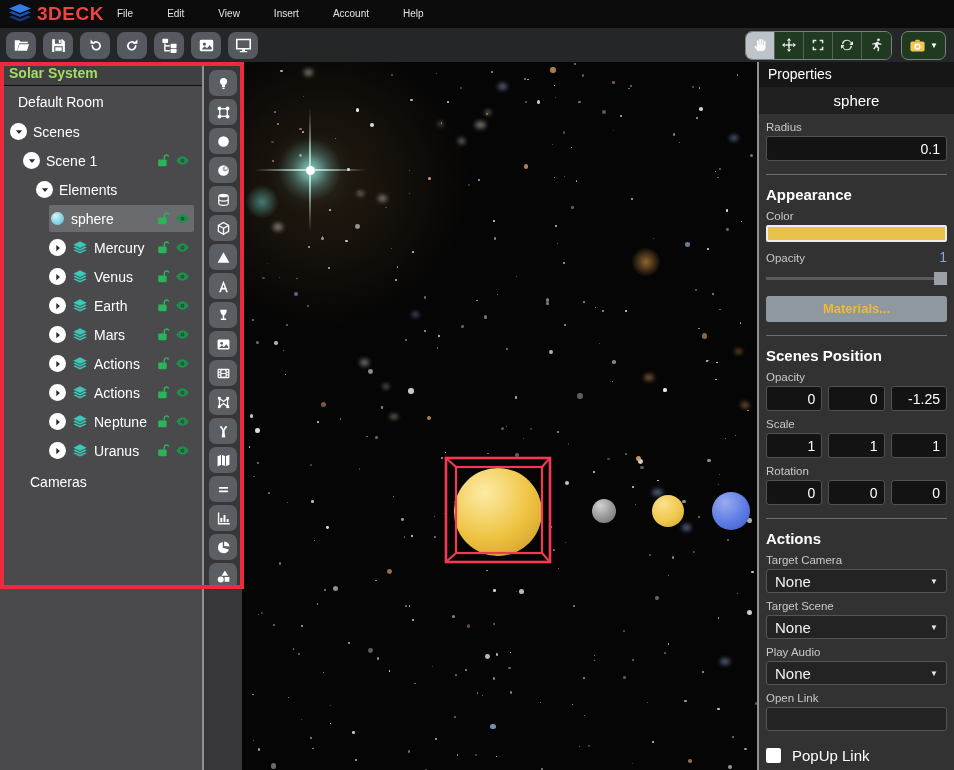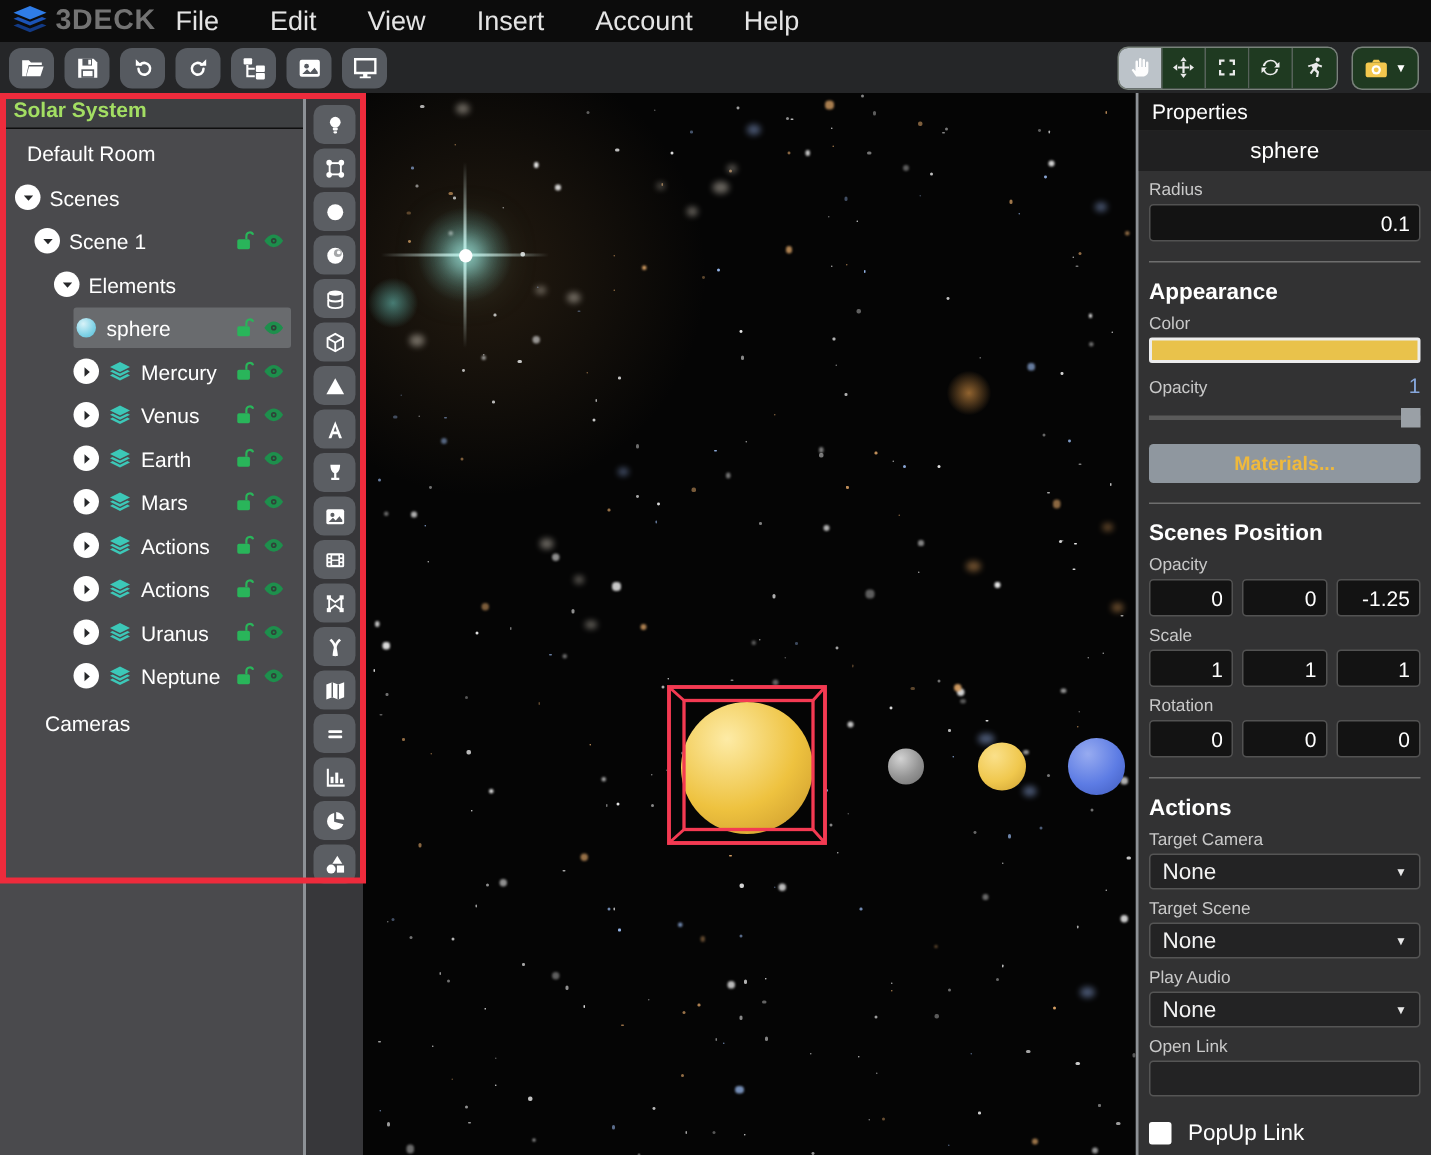--- a/index.html
+++ b/index.html
@@ -3,22 +3,22 @@
 <meta charset="utf-8">
 <style>
   * { box-sizing: border-box; margin: 0; padding: 0; }
   html,body { width:954px; height:770px; overflow:hidden; }
   body { font-family:"Liberation Sans", sans-serif; background:#1a1a1a; color:#fff; }
 
   
   .menubar { height:28px; background:#0c0c0c; display:flex; align-items:center; }
   .brand { display:flex; align-items:center; gap:5px; padding:0 10px 0 8px; width:100px; }
   .brand .logo-icon svg { width:24px; height:20px; display:block; }
-  .brand-text { color:#737373; font-weight:bold; font-size:19px; letter-spacing:.5px; }
-  .menu-item { color:#e4e4e4; font-size:18px; padding:0 17px; cursor:default; line-height:28px; }
+  .brand-text { color:#ef4444; font-weight:bold; font-size:19px; letter-spacing:.5px; }
+  .menu-item { color:#e4e4e4; font-size:10px; padding:0 17px; cursor:default; line-height:28px; }
 
   
   .toolbar { height:34px; background:#252628; display:flex; align-items:center; padding:0 6px; }
   .tool-group { display:flex; gap:7px; }
   .tbtn { width:30px; height:27px; background:#565a60; border:none; border-radius:8px;
           display:flex; align-items:center; justify-content:center; color:#fff; cursor:pointer; }
   .tbtn svg { width:17px; height:17px; fill:currentColor; display:block; }
   .right-tools { margin-left:auto; display:flex; align-items:center; }
   .view-tools { display:flex; border:1px solid #79827b; border-radius:7px; overflow:hidden; }
   .vtbtn { width:29px; height:27px; background:#1f3a21; border:none; border-right:1px solid #57625a;
@@ -486,21 +486,21 @@
                 <path d="M8 4.5l8.5 7.5L8 19.5z"></path>
               </svg>
             </span>
             <span class="t-icon layers">
               <svg viewBox="0 0 24 24" aria-hidden="true" fill="currentColor">
                 <path d="M12 2l10 5-10 5L2 7z"></path>
                 <path d="M12 13.6l7.4-3.7 2.6 1.3-10 5-10-5 2.6-1.3z"></path>
                 <path d="M12 17.8l7.4-3.7 2.6 1.3-10 5-10-5 2.6-1.3z"></path>
               </svg>
             </span>
-            <span>Uranus</span>
+            <span>Neptune</span>
             <span class="row-right">
               <span class="lk">
                 <svg viewBox="0 0 24 24" aria-hidden="true" fill="currentColor">
                   <rect x="3.5" y="10.5" width="13.5" height="10.5" rx="1.8"></rect>
                   <path d="M13.2 10.5V6.8a3.7 3.7 0 0 1 7.2-1.2" fill="none" stroke="currentColor" stroke-width="2.3"></path>
                 </svg>
               </span>
               <span class="ey">
                 <svg viewBox="0 0 24 24" aria-hidden="true" fill="currentColor">
                   <path d="M12 5.2C6 5.2 2 12 2 12s4 6.8 10 6.8S22 12 22 12s-4-6.8-10-6.8z"></path>
@@ -516,21 +516,21 @@
                 <path d="M8 4.5l8.5 7.5L8 19.5z"></path>
               </svg>
             </span>
             <span class="t-icon layers">
               <svg viewBox="0 0 24 24" aria-hidden="true" fill="currentColor">
                 <path d="M12 2l10 5-10 5L2 7z"></path>
                 <path d="M12 13.6l7.4-3.7 2.6 1.3-10 5-10-5 2.6-1.3z"></path>
                 <path d="M12 17.8l7.4-3.7 2.6 1.3-10 5-10-5 2.6-1.3z"></path>
               </svg>
             </span>
-            <span>Neptune</span>
+            <span>Uranus</span>
             <span class="row-right">
               <span class="lk">
                 <svg viewBox="0 0 24 24" aria-hidden="true" fill="currentColor">
                   <rect x="3.5" y="10.5" width="13.5" height="10.5" rx="1.8"></rect>
                   <path d="M13.2 10.5V6.8a3.7 3.7 0 0 1 7.2-1.2" fill="none" stroke="currentColor" stroke-width="2.3"></path>
                 </svg>
               </span>
               <span class="ey">
                 <svg viewBox="0 0 24 24" aria-hidden="true" fill="currentColor">
                   <path d="M12 5.2C6 5.2 2 12 2 12s4 6.8 10 6.8S22 12 22 12s-4-6.8-10-6.8z"></path>

